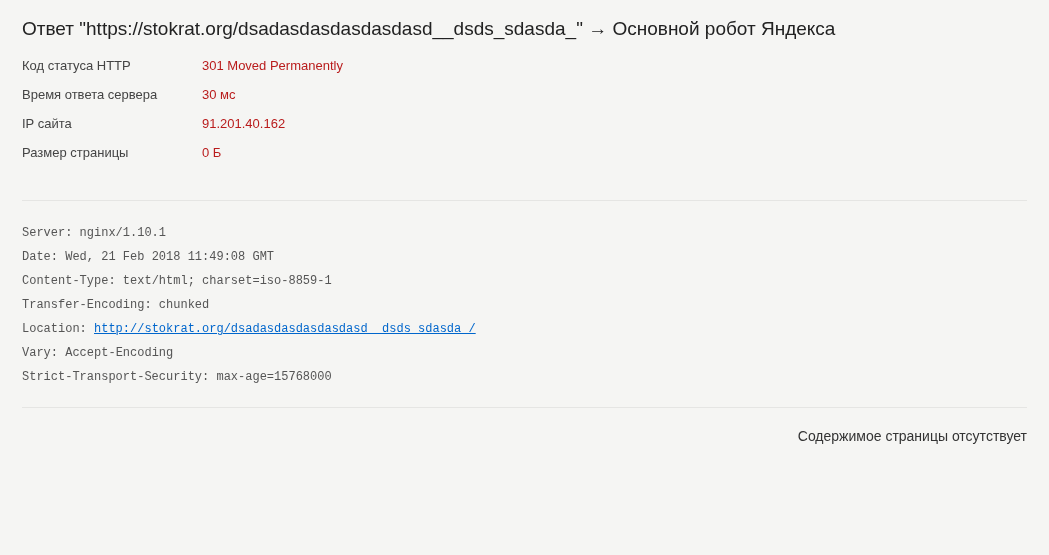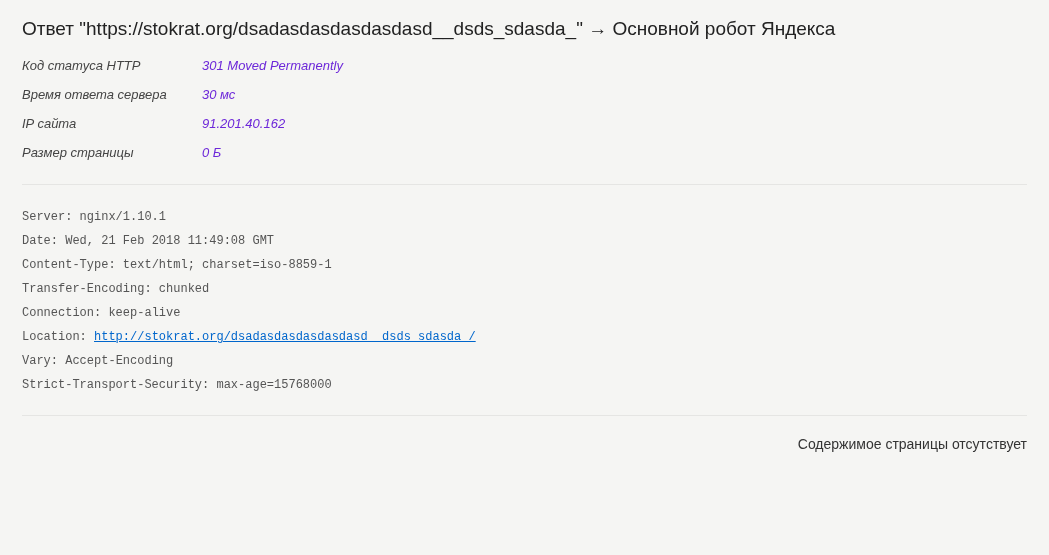--- a/index.html
+++ b/index.html
@@ -15,34 +15,33 @@
       width: 1049px;
     }
     .title {
       font-size: 19px;
       font-weight: 400;
       color: #222;
       margin-bottom: 18px;
       white-space: nowrap;
     }
     .info-table {
-      margin-bottom: 24px;
-      font-style: italic;
+      margin-bottom: 40px;
     }
     .info-row {
       display: flex;
       margin-bottom: 14px;
       font-size: 13px;
     }
     .info-label {
       width: 180px;
       color: #444;
     }
     .info-value {
-      color: #6d28d9;
+      color: #b91c1c;
     }
     .divider {
       border: none;
       border-top: 1px solid #e5e5e3;
       margin: 18px 0 20px 0;
     }
     .headers-block {
       font-family: "Courier New", Courier, monospace;
       font-size: 12px;
       color: #555;
@@ -101,23 +100,20 @@
   <div class="header-line">
     <span class="header-key">Date: </span><span>Wed, 21 Feb 2018 11:49:08 GMT</span>
   </div>
   <div class="header-line">
     <span class="header-key">Content-Type: </span><span>text/html; charset=iso-8859-1</span>
   </div>
   <div class="header-line">
     <span class="header-key">Transfer-Encoding: </span><span>chunked</span>
   </div>
   <div class="header-line">
-    <span class="header-key">Connection: </span><span>keep-alive</span>
-  </div>
-  <div class="header-line">
     <span class="header-key">Location: </span><span class="link">http://stokrat.org/dsadasdasdasdasdasd__dsds_sdasda_/</span>
   </div>
   <div class="header-line">
     <span class="header-key">Vary: </span><span>Accept-Encoding</span>
   </div>
   <div class="header-line">
     <span class="header-key">Strict-Transport-Security: </span><span>max-age=15768000</span>
   </div>
 </div>
 

